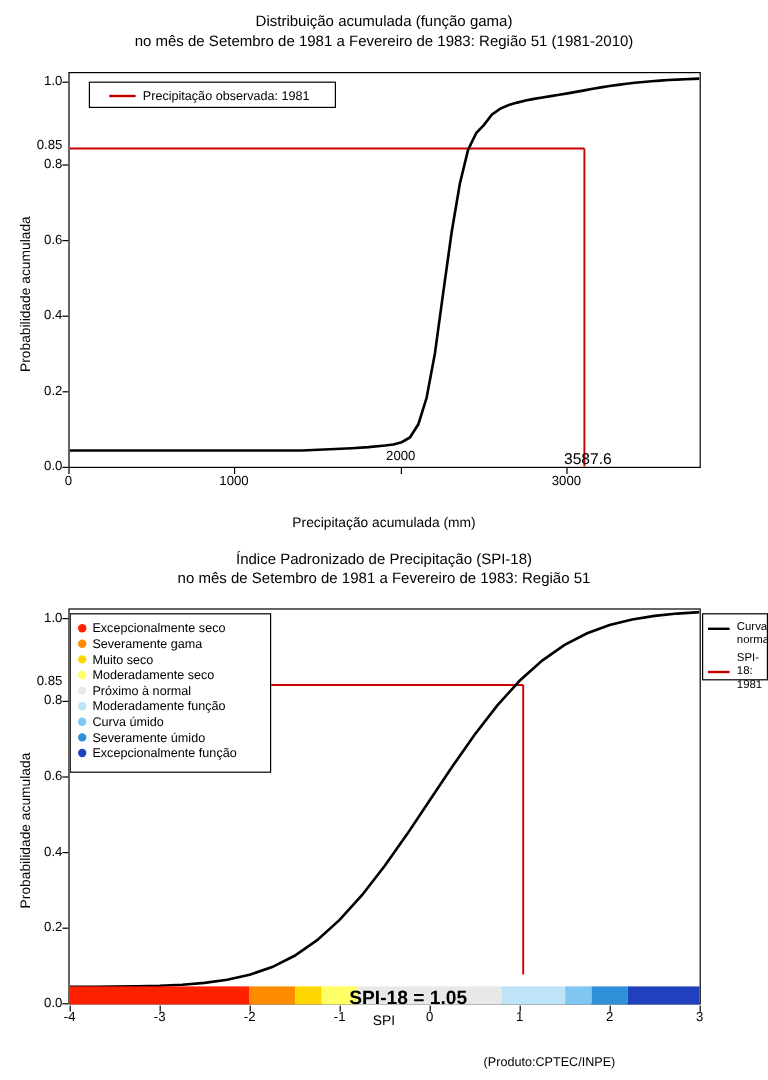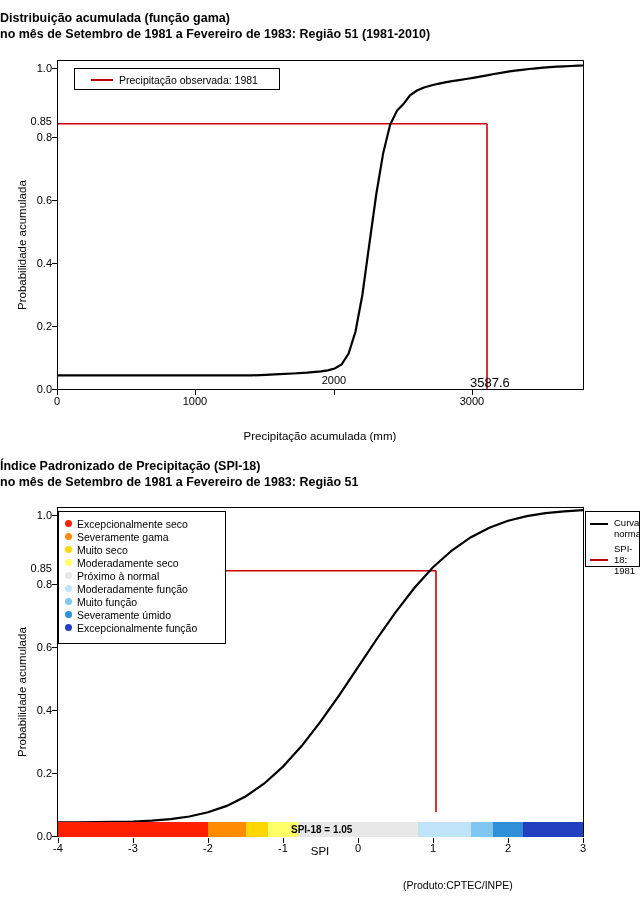--- a/index.html
+++ b/index.html
@@ -9,22 +9,23 @@
     font-family:"Liberation Sans", sans-serif;
     color:#000;
     position:relative;
     overflow:hidden;
   }
   .panel{position:absolute;left:0;width:640px;}
   #panel-top{top:0;height:450px;}
   #panel-bottom{top:450px;height:450px;}
 
   .title{
+    text-align:center;
     font-size:12.5px;
-    font-weight:bold;
+    font-weight:normal;
     line-height:16px;
     margin:0;
   }
   #panel-top .title-wrap{padding-top:10px;}
   #panel-bottom .title-wrap{padding-top:8px;}
 
   .plotbox{
     position:absolute;
     border:1px solid #000;
     box-sizing:border-box;
@@ -75,21 +76,21 @@
   .annot{
     position:absolute;
     font-size:13px;
   }
   .credit{
     position:absolute;
     font-size:10.5px;
   }
   .spi-value{
     position:absolute;
-    font-size:10px;
+    font-size:16px;
     font-weight:bold;
     color:#000;
   }
   svg{display:block;}
 </style>
 </head>
 <body>
 
 <div class="panel" id="panel-top">
   <div class="title-wrap">
@@ -238,21 +239,21 @@
   <div class="legend-row">
     <span class="legend-dot" style="background:#e8e8e8;"></span>
     <span>Próximo à normal</span>
   </div>
   <div class="legend-row">
     <span class="legend-dot" style="background:#bfe4f7;"></span>
     <span>Moderadamente função</span>
   </div>
   <div class="legend-row">
     <span class="legend-dot" style="background:#7fc7f0;"></span>
-    <span>Muito função</span>
+    <span>Curva úmido</span>
   </div>
   <div class="legend-row">
     <span class="legend-dot" style="background:#2f8fd8;"></span>
     <span>Severamente úmido</span>
   </div>
   <div class="legend-row">
     <span class="legend-dot" style="background:#2040c0;"></span>
     <span>Excepcionalmente função</span>
   </div>
 </div>

